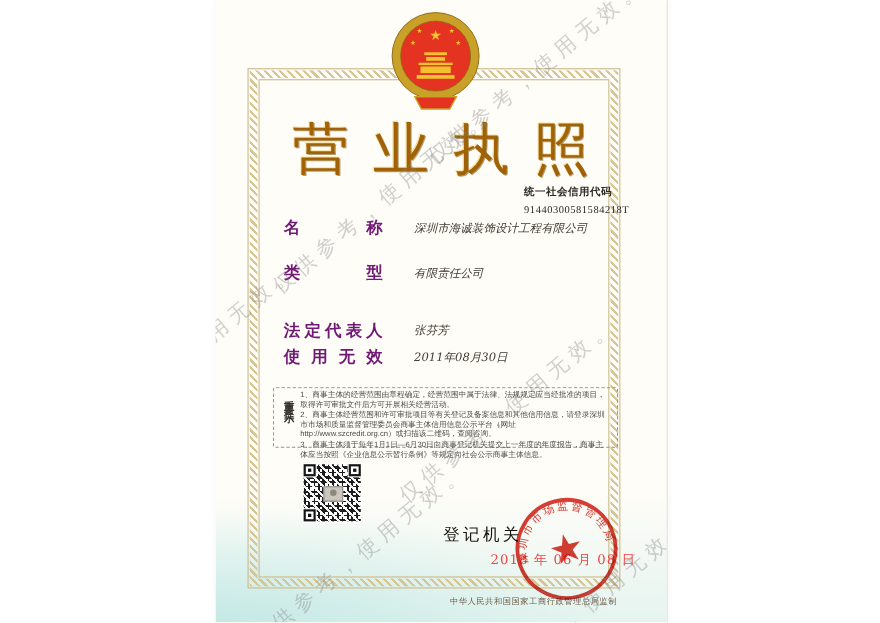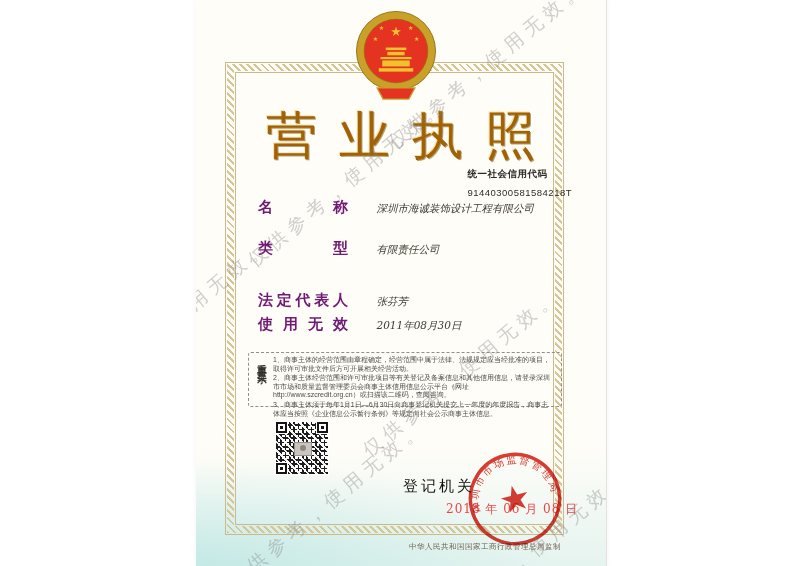--- a/index.html
+++ b/index.html
@@ -33,21 +33,21 @@
   .title{
     position:absolute;left:0;top:102px;width:100%;z-index:3;
     text-align:center;font-size:51px;font-weight:normal;
     letter-spacing:22px;text-indent:22px;color:#a16207;
     font-family:"DejaVu Sans", sans-serif;
     text-shadow:1px 1px 0 rgba(118,83,9,.55), -1px -1px 0 rgba(243,214,122,.65);
   }
   
   .credit{position:absolute;right:34px;top:168px;z-index:3;display:flex;gap:6px;align-items:baseline;flex-direction:column;}
   .credit-label{font-size:9.5px;font-weight:bold;color:#2d2b26;letter-spacing:.5px;}
-  .credit-code{font-size:9.5px;color:#2d2b26;font-family:Liberation Sans, sans-serif;letter-spacing:.5px;text-align:center;}
+  .credit-code{font-size:9.5px;color:#2d2b26;font-family:Liberation Serif, serif;letter-spacing:.5px;text-align:center;}
   
   .row{position:absolute;left:62px;z-index:3;white-space:nowrap;}
   .r0{top:198px;} .r1{top:239px;} .r2{top:257px;} .r3{top:291px;} .r4{top:315px;}
   .flabel{
     display:inline-block;width:90px;font-size:15px;font-weight:bold;color:#701a75;
     text-align:justify;text-align-last:justify;vertical-align:top;
   }
   .fvalue{
     display:inline-block;margin-left:24px;width:194px;font-size:10.5px;line-height:14px;
     color:#403b33;font-family:"DejaVu Serif", serif;vertical-align:top;padding-top:3px;

